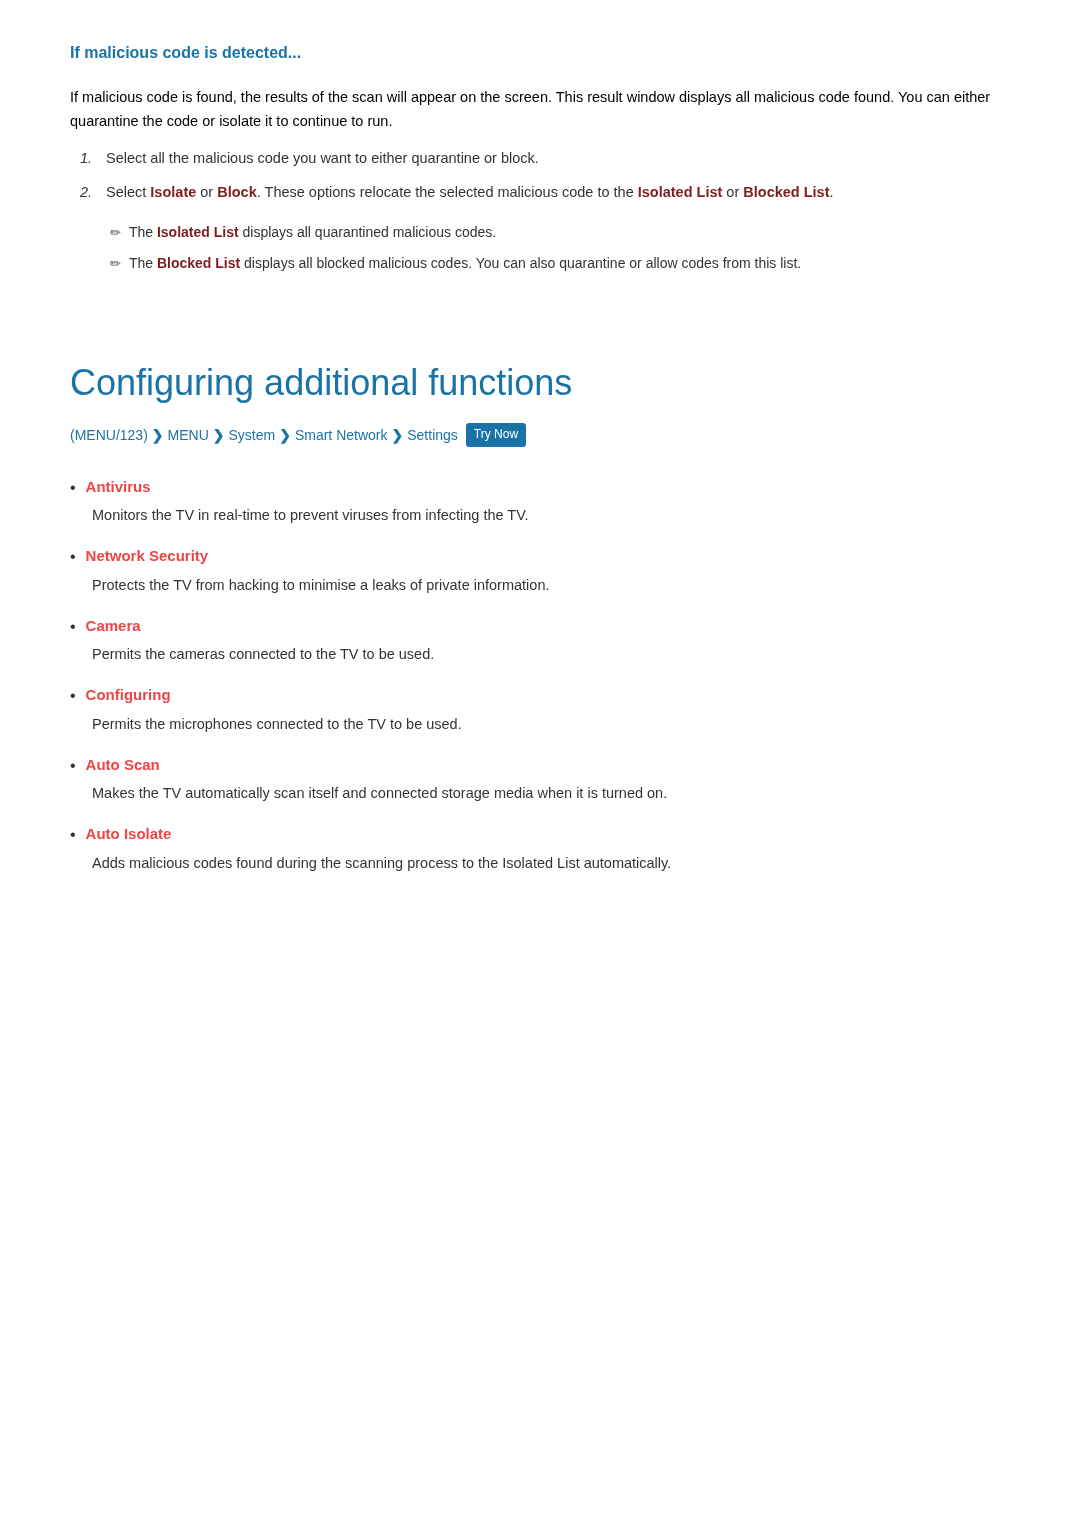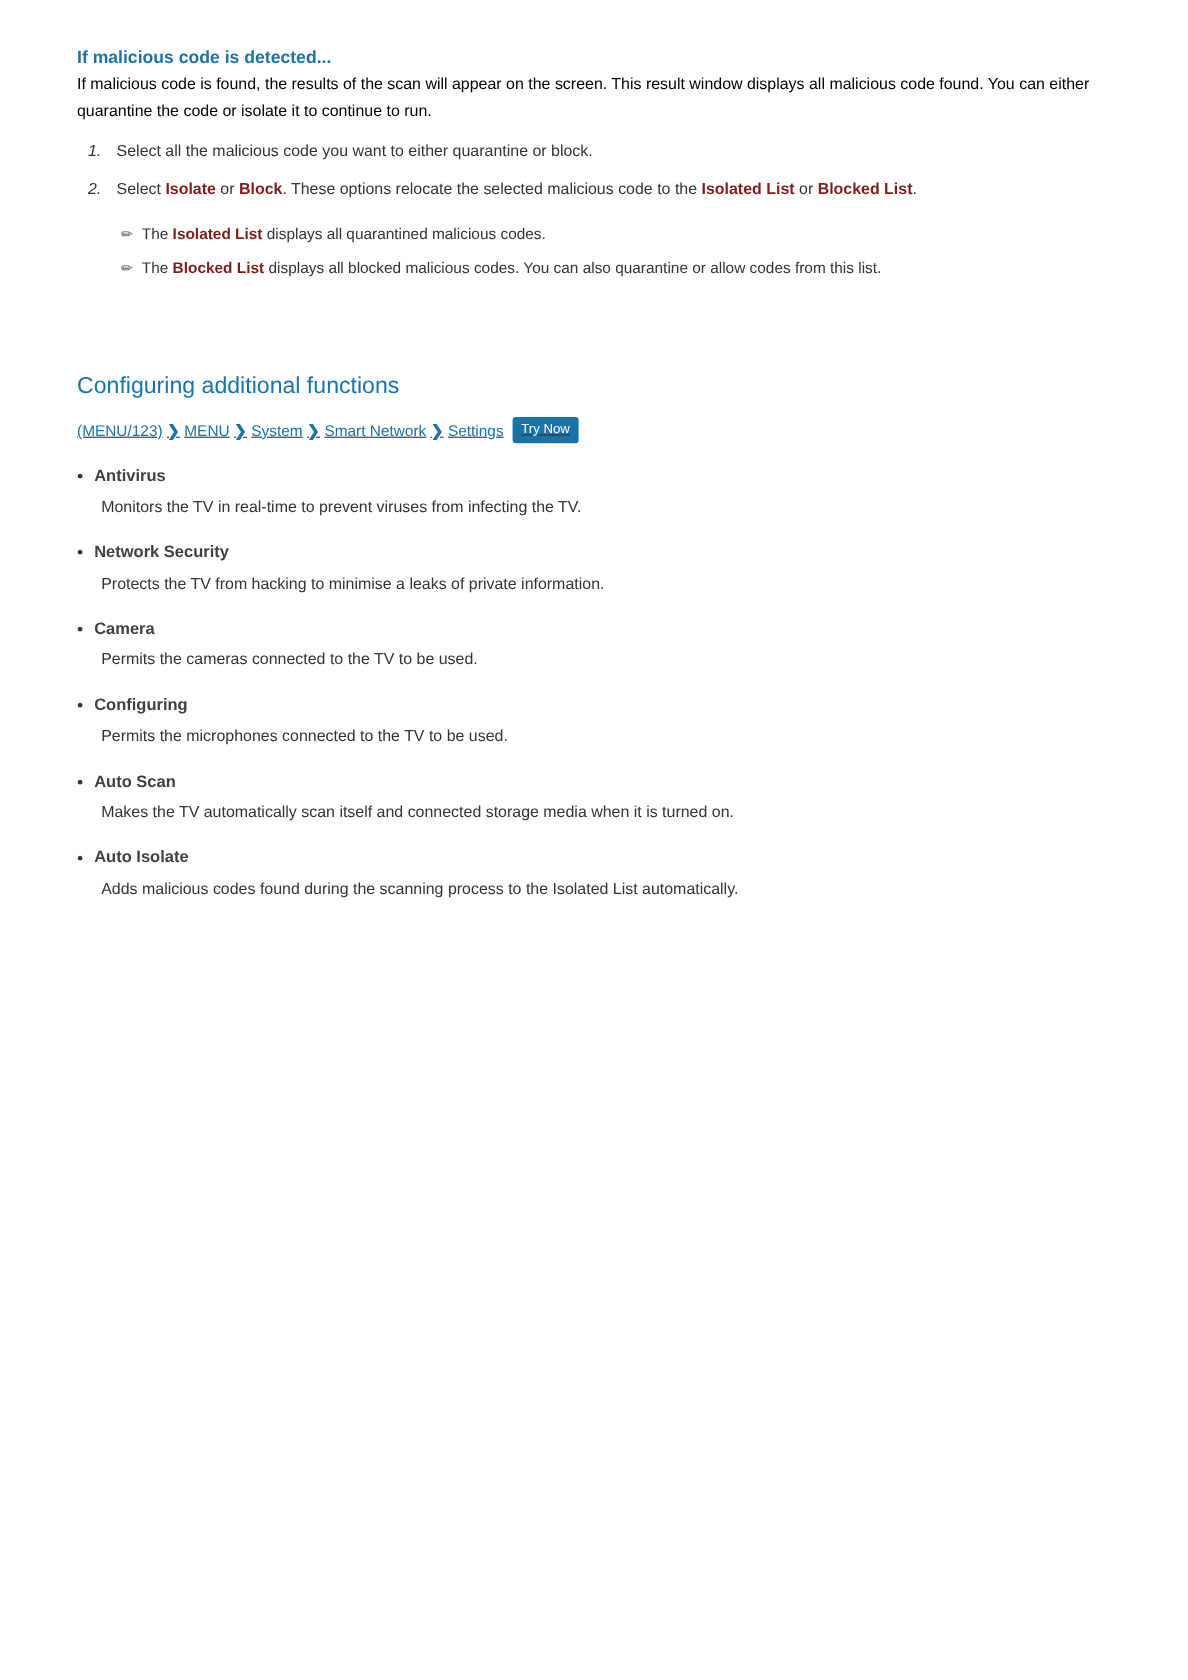--- a/index.html
+++ b/index.html
@@ -16,21 +16,21 @@
       width: 1080px;
       min-height: 1527px;
       padding: 40px 70px;
       line-height: 1.6;
     }
 
     .section-heading {
       color: #1a73a7;
       font-size: 16px;
       font-weight: 600;
-      margin-bottom: 0;
+      margin-bottom: 20px;
     }
 
     .intro-text {
       font-size: 14.5px;
       color: #000000;
       margin-bottom: 14px;
       line-height: 1.65;
     }
 
     .numbered-list {
@@ -82,34 +82,33 @@
     }
 
     .divider {
       border: none;
       height: 1px;
       margin: 30px 0;
     }
 
     .big-heading {
       color: #1a73a7;
-      font-size: 21px;
+      font-size: 36px;
       font-weight: 400;
       margin-bottom: 12px;
     }
 
     .breadcrumb {
       font-size: 14px;
       color: #333;
-      margin-bottom: 18px;
+      margin-bottom: 28px;
       display: flex;
       align-items: center;
       flex-wrap: wrap;
       gap: 4px;
-      text-decoration: underline;
     }
 
     .breadcrumb-link {
       color: #1a73a7;
     }
 
     .breadcrumb-sep {
       color: #1a73a7;
       font-weight: bold;
     }
@@ -140,21 +139,21 @@
       margin-bottom: 4px;
     }
 
     .bullet-dot {
       color: #333;
       font-size: 16px;
       margin-top: 0px;
     }
 
     .feature-name {
-      color: #404040;
+      color: #ef4444;
       font-size: 15px;
       font-weight: 600;
     }
 
     .feature-desc {
       font-size: 14.5px;
       color: #333;
       margin-left: 22px;
       line-height: 1.65;
     }

